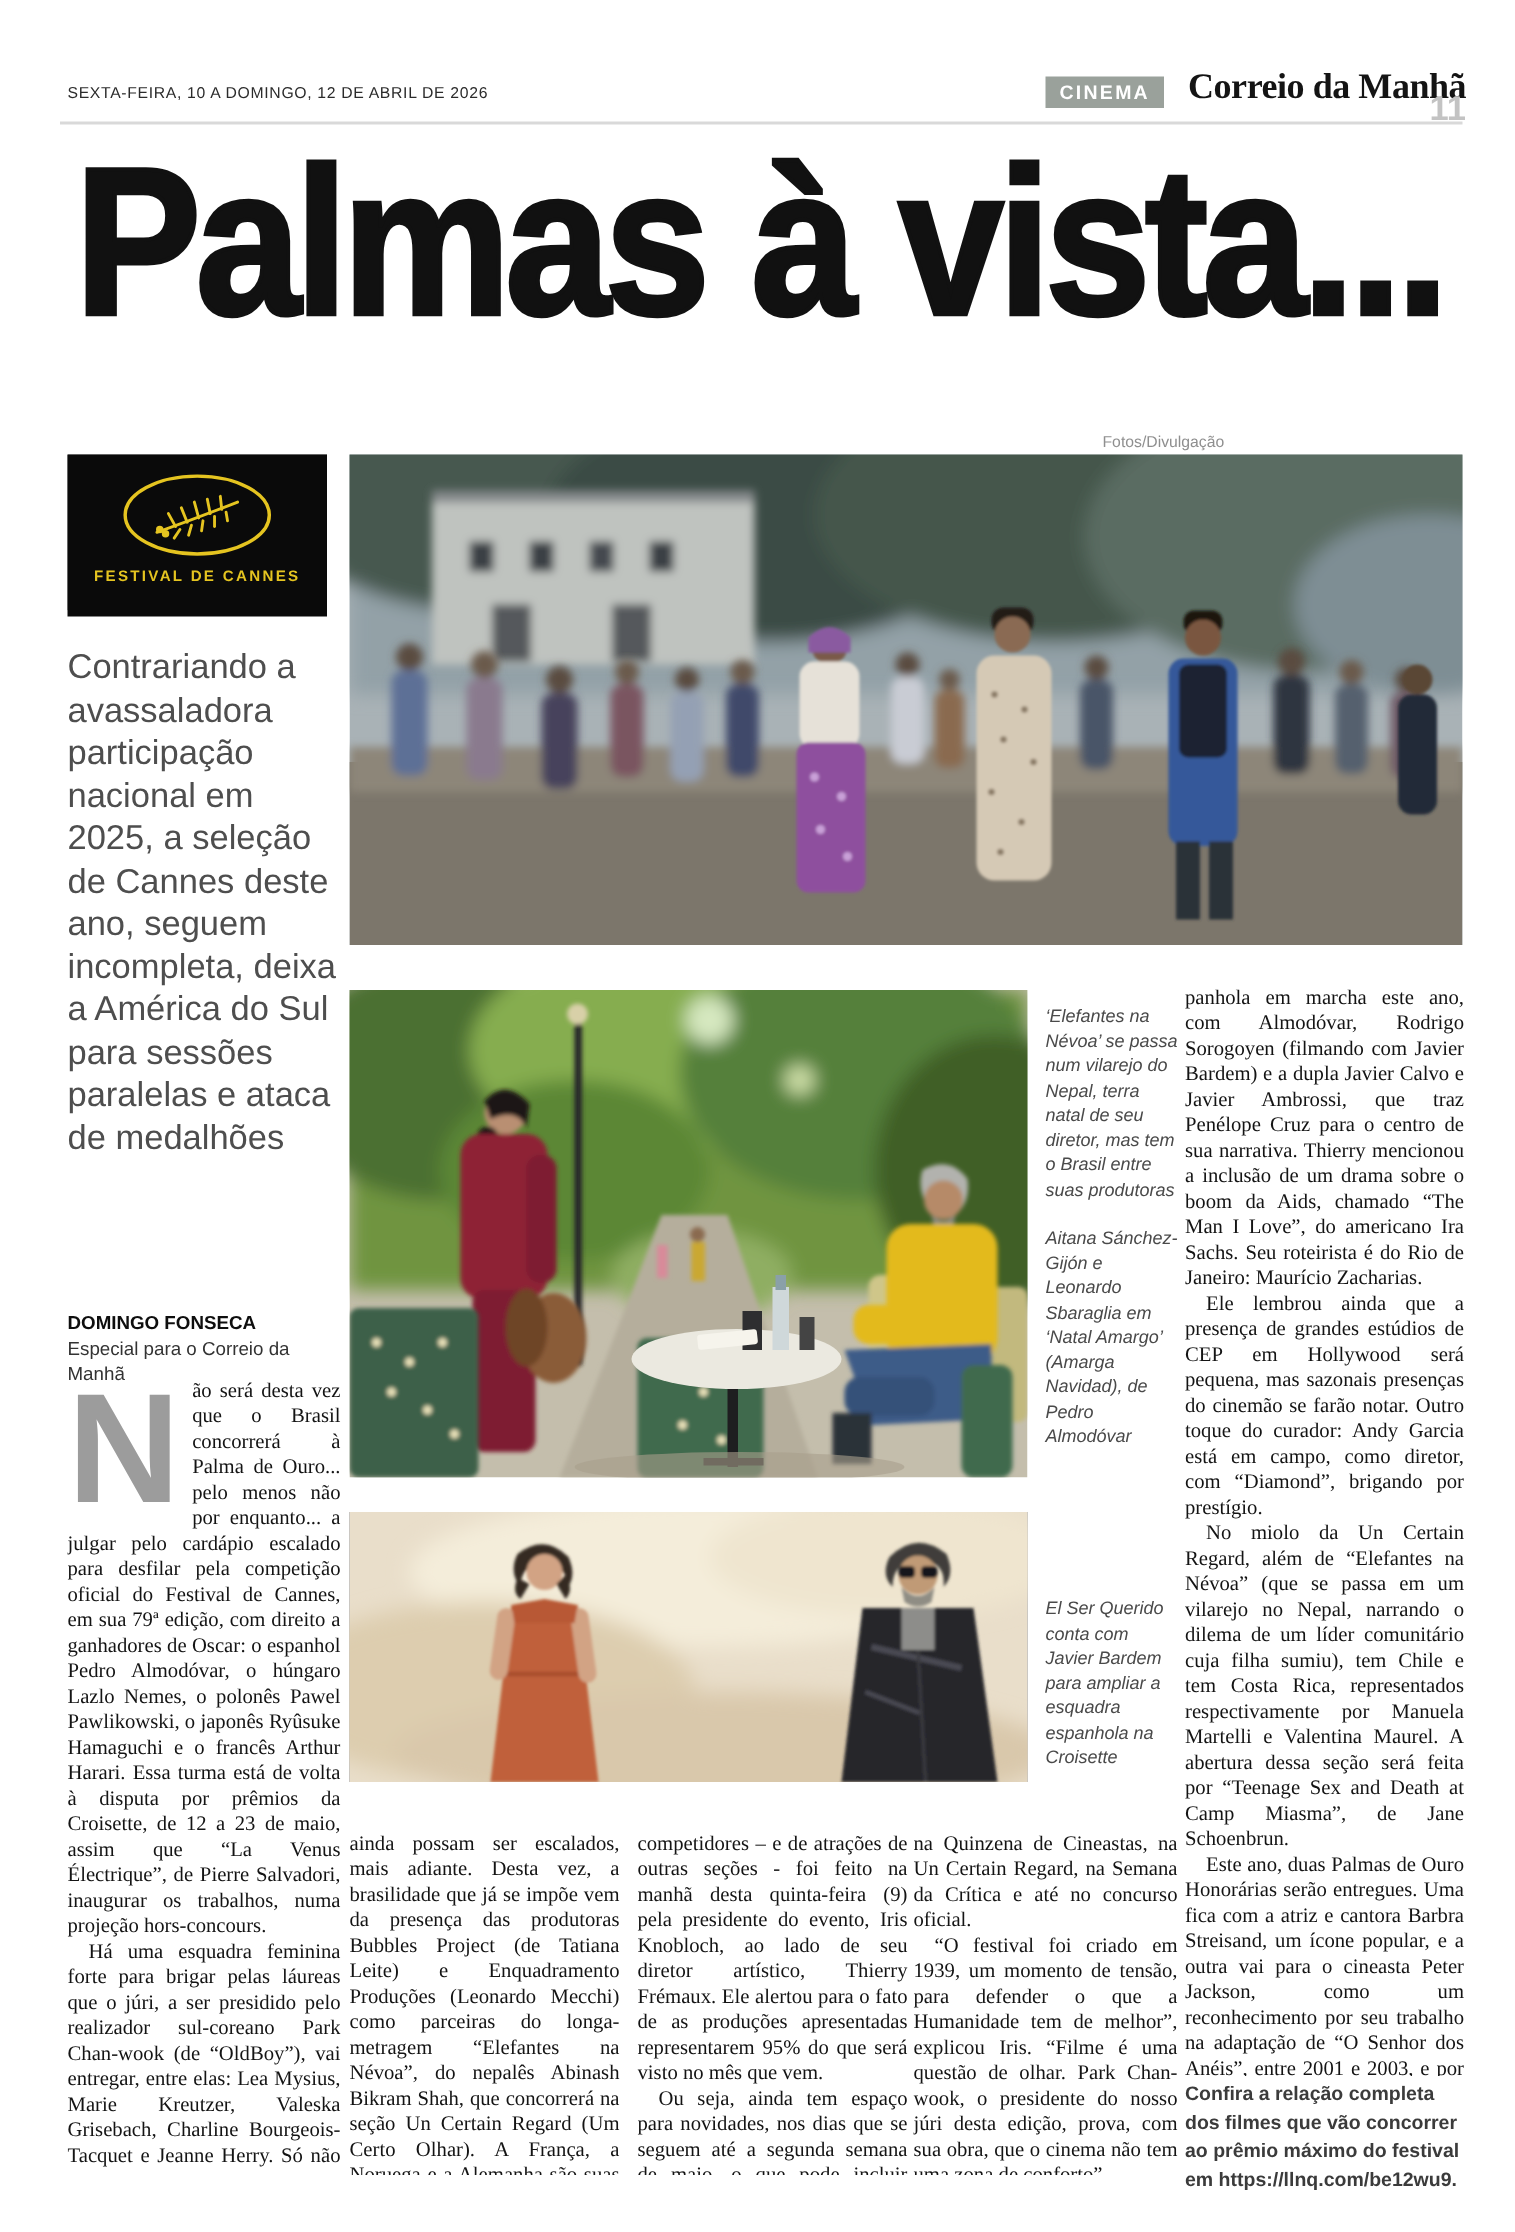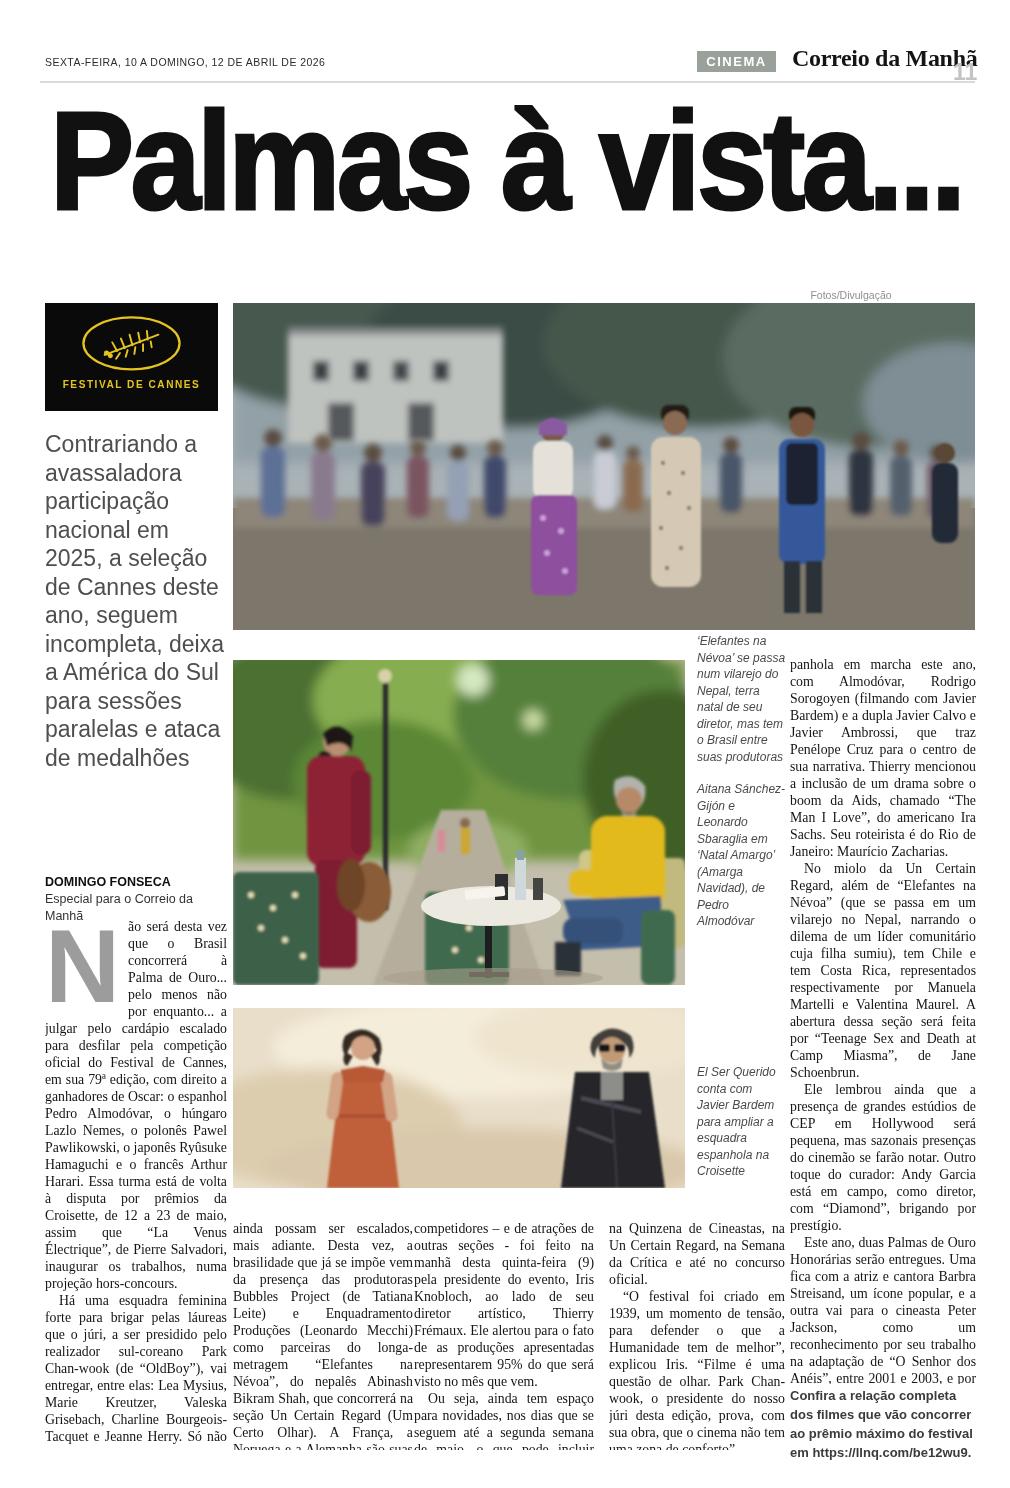--- a/index.html
+++ b/index.html
@@ -15,21 +15,21 @@
             letter-spacing:-.3px;color:#141414;white-space:nowrap;}
   .pagenum{left:953px;top:59px;font-size:23px;font-weight:bold;color:#c3c3c3;}
   .rule{left:40px;top:81px;width:935px;height:2px;background:#d9d9d9;}
 
   
   .headline{left:50px;top:86px;font-size:140px;line-height:150px;font-weight:bold;color:#111;
             letter-spacing:-4px;white-space:nowrap;transform:scaleX(.9);transform-origin:left top;
             -webkit-text-stroke:3px #111;}
   .subhead{left:52px;top:198px;font-size:58px;line-height:62px;font-weight:200;color:#a5a5a5;
            letter-spacing:-1px;white-space:nowrap;}
-  .photocredit{left:735px;top:289px;width:232px;text-align:center;font-size:10.5px;color:#8f8f8f;}
+  .photocredit{left:735px;top:289px;width:232px;text-align:left;font-size:10.5px;color:#8f8f8f;}
 
   
   .cannesbox{left:45px;top:303px;width:173px;height:108px;background:#0a0a0a;}
 
   
   .photo1{left:233px;top:303px;width:742px;height:327px;}
   .photo2{left:233px;top:660px;width:452px;height:325px;}
   .photo3{left:233px;top:1008px;width:452px;height:180px;}
   .photo1 svg,.photo2 svg,.photo3 svg{display:block;width:100%;height:100%;}
 
@@ -39,29 +39,29 @@
   .byline .author{font-weight:bold;color:#0e0e0e;}
   .byline .role{color:#333;}
 
   
   .bodycol{font-family:"Liberation Serif",serif;font-size:13.8px;line-height:17px;
            text-align:justify;color:#141414;overflow:hidden;}
   .bodycol p{margin:0;text-indent:14px;}
   .bodycol p.noindent{text-indent:0;}
   .col1{left:45px;top:918px;width:182px;height:530px;}
   .col2{left:233px;top:1220px;width:180px;height:230px;}
-  .col3{left:414px;top:1220px;width:180px;height:230px;}
+  .col3{left:425px;top:1220px;width:180px;height:230px;}
   .col4{left:609px;top:1220px;width:176px;height:230px;}
   .col5{left:790px;top:656px;width:186px;height:728px;}
   .dropcap{float:left;font-family:"Liberation Sans",sans-serif;font-weight:bold;
            font-size:104px;line-height:88px;color:#9c9c9c;margin:4px 8px 0 0;}
 
   
   .caption{font-size:12px;line-height:16.5px;font-style:italic;color:#4a4a4a;}
-  .cap12{left:697px;top:633px;width:90px;}
+  .cap12{left:697px;top:669px;width:90px;}
   .cap12 .gap{height:16px;}
   .cap3{left:697px;top:1064px;width:90px;}
 
   
   .note{left:790px;top:1386px;width:192px;font-size:13px;line-height:19px;font-weight:bold;color:#3b3b3b;}
 </style>
 </head>
 <body>
 
 <div id="page">
@@ -345,22 +345,22 @@
   <div class="abs caption cap12">
     <div>‘Elefantes na Névoa’ se passa num vilarejo do Nepal, terra natal de seu diretor, mas tem o Brasil entre suas produtoras</div>
     <div class="gap"></div>
     <div>Aitana Sánchez-Gijón e Leonardo Sbaraglia em ‘Natal Amargo’ (Amarga Navidad), de Pedro Almodóvar</div>
   </div>
 
   <div class="abs caption cap3">El Ser Querido conta com Javier Bardem para ampliar a esquadra espanhola na Croisette</div>
 
   <div class="abs bodycol col5">
     <p class="noindent">panhola em marcha este ano, com Almodóvar, Rodrigo Sorogoyen (filmando com Javier Bardem) e a dupla Javier Calvo e Javier Ambrossi, que traz Penélope Cruz para o centro de sua narrativa. Thierry mencionou a inclusão de um drama sobre o boom da Aids, chamado “The Man I Love”, do americano Ira Sachs. Seu roteirista é do Rio de Janeiro: Maurício Zacharias.</p>
+    <p>Ele lembrou ainda que a presença de grandes estúdios de CEP em Hollywood será pequena, mas sazonais presenças do cinemão se farão notar. Outro toque do curador: Andy Garcia está em campo, como diretor, com “Diamond”, brigando por prestígio.</p>
     <p>No miolo da Un Certain Regard, além de “Elefantes na Névoa” (que se passa em um vilarejo no Nepal, narrando o dilema de um líder comunitário cuja filha sumiu), tem Chile e tem Costa Rica, representados respectivamente por Manuela Martelli e Valentina Maurel. A abertura dessa seção será feita por “Teenage Sex and Death at Camp Miasma”, de Jane Schoenbrun.</p>
-    <p>Ele lembrou ainda que a presença de grandes estúdios de CEP em Hollywood será pequena, mas sazonais presenças do cinemão se farão notar. Outro toque do curador: Andy Garcia está em campo, como diretor, com “Diamond”, brigando por prestígio.</p>
     <p>Este ano, duas Palmas de Ouro Honorárias serão entregues. Uma fica com a atriz e cantora Barbra Streisand, um ícone popular, e a outra vai para o cineasta Peter Jackson, como um reconhecimento por seu trabalho na adaptação de “O Senhor dos Anéis”, entre 2001 e 2003, e por sua relação com imagens de arquivo em documentários. Claire Denis, realizadora do produções premiadas como “Com Amor e Fúria” (2022), vai receber a Carroça de Ouro.</p>
   </div>
 
   <div class="abs note">Confira a relação completa dos filmes que vão concorrer ao prêmio máximo do festival em https://llnq.com/be12wu9.</div>
 
   <div class="abs bodycol col2">
     <p class="noindent">ainda possam ser escalados, mais adiante. Desta vez, a brasilidade que já se impõe vem da presença das produtoras Bubbles Project (de Tatiana Leite) e Enquadramento Produções (Leonardo Mecchi) como parceiras do longa-metragem “Elefantes na Névoa”, do nepalês Abinash Bikram Shah, que concorrerá na seção Un Certain Regard (Um Certo Olhar). A França, a Noruega e a Alemanha são suas coprodutoras também.</p>
 
   </div>
   <div class="abs bodycol col3">

